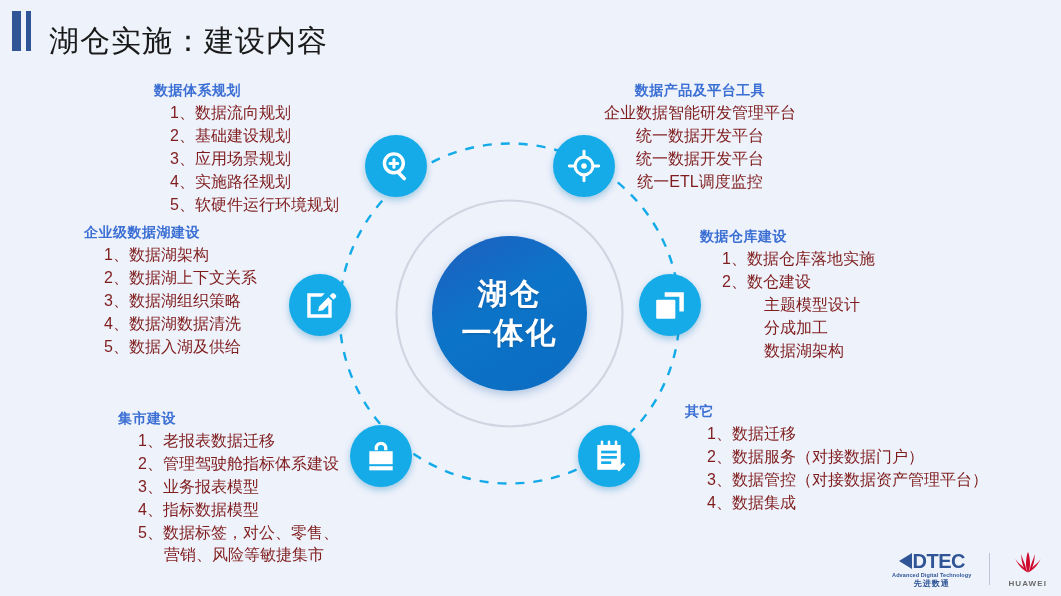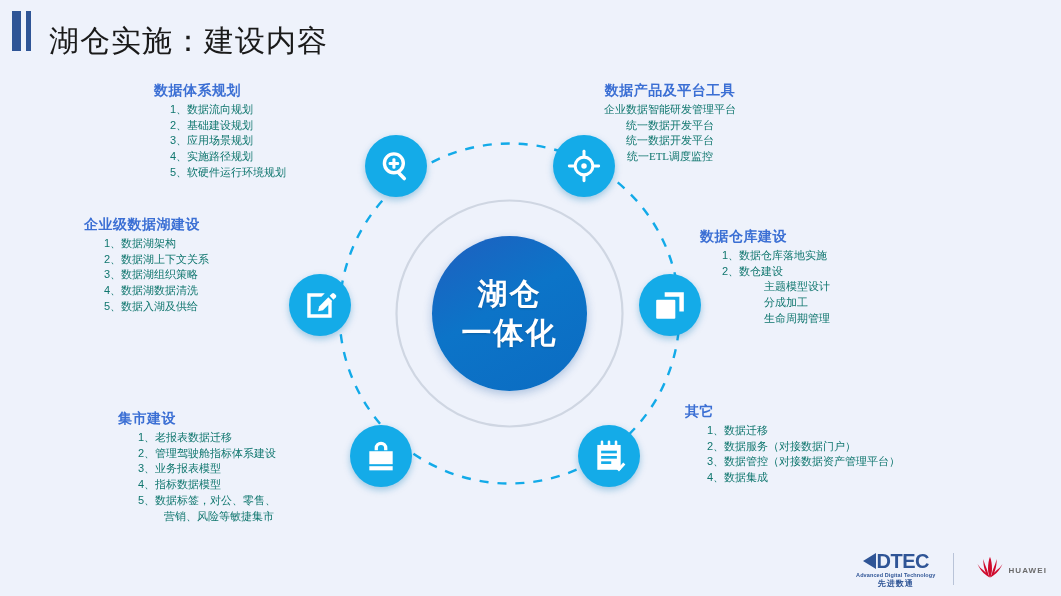--- a/index.html
+++ b/index.html
@@ -78,35 +78,35 @@
   .block h3{
     font-size:14px;
     font-weight:700;
     color:#3b6fd4;
     letter-spacing:.5px;
     margin-bottom:2px;
     white-space:nowrap;
   }
   .block ul{ list-style:none; }
   .block li{
-    font-size:11px;
+    font-size:16px;
     line-height:1.43;
-    color:#0f766e;
+    color:#7f1d1d;
     white-space:nowrap;
   }
   .block li.sub{ padding-left:42px; }
   .block li.cont{ padding-left:26px; }
   .indent1 ul{ padding-left:20px; }
   .indent2 ul{ padding-left:22px; }
 
   .b-top-left   { left:150px; top:82px; }
   .b-top-left h3{ margin-left:4px; }
-  .b-top-right  { left:604px; top:82px; text-align:center;font-family:Liberation Serif, serif; }
+  .b-top-right  { left:604px; top:82px; text-align:center; }
   .b-top-right li{ text-align:center; }
-  .b-mid-left   { left:84px;  top:216px; }
+  .b-mid-left   { left:84px;  top:224px; }
   .b-mid-right  { left:700px; top:228px; }
   .b-bot-left   { left:118px; top:410px; }
   .b-bot-right  { left:685px; top:403px; }
 
   
   .footer-logos{
     position:absolute; right:14px; bottom:8px;
     display:flex; align-items:center; gap:18px; z-index:5;
   }
   .dtec{ display:flex; flex-direction:column; align-items:center; line-height:1; }
@@ -123,21 +123,21 @@
     letter-spacing:-.5px; font-family:"Liberation Sans",sans-serif;
   }
   .dtec .dtec-sub{
     font-size:5.5px; color:#2f5596; margin-top:2px; letter-spacing:.1px;
     white-space:nowrap; font-weight:700;
   }
   .dtec .dtec-cn{
     font-size:8px; color:#2f5596; margin-top:2px; letter-spacing:1px; font-weight:700;text-align:right;
   }
   .logo-divider{ width:1px; height:32px; background:#b9c4d8; }
-  .huawei{ display:flex; flex-direction:row; align-items:center; }
+  .huawei{ display:flex; flex-direction:column; align-items:center; }
   .huawei svg{ width:36px; height:26px; }
   .huawei .hw-word{
     font-size:8px; color:#6b6b6b; letter-spacing:1.1px; margin-top:2px; font-weight:700;
   }
 </style>
 </head>
 <body>
 
 <div class="title-row">
   <div class="accent">
@@ -247,21 +247,21 @@
     </ul>
   </div>
 
   <div class="block b-mid-right indent2">
     <h3>数据仓库建设</h3>
     <ul>
       <li>1、数据仓库落地实施</li>
       <li>2、数仓建设</li>
       <li class="sub">主题模型设计</li>
       <li class="sub">分成加工</li>
-      <li class="sub">生命周期管理</li>
+      <li class="sub">数据湖架构</li>
     </ul>
   </div>
 
   <div class="block b-bot-left indent1">
     <h3>集市建设</h3>
     <ul>
       <li>1、老报表数据迁移</li>
       <li>2、管理驾驶舱指标体系建设</li>
       <li>3、业务报表模型</li>
       <li>4、指标数据模型</li>

